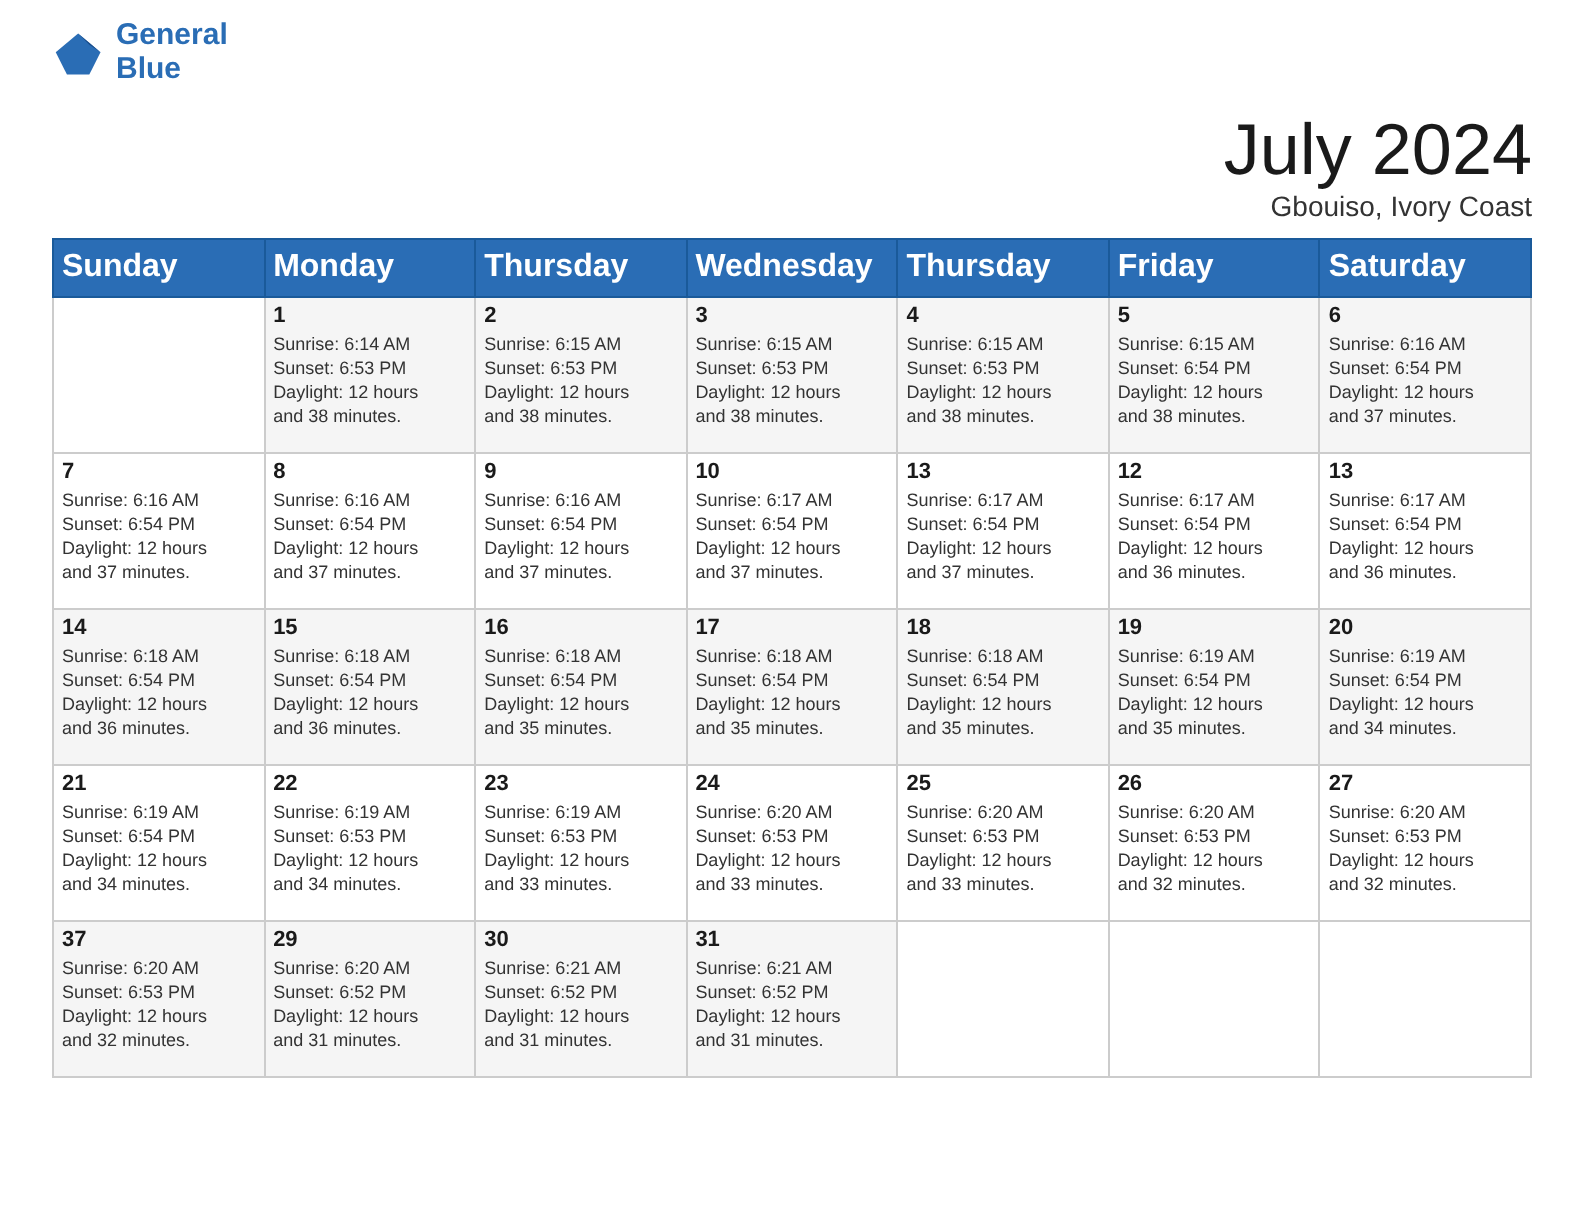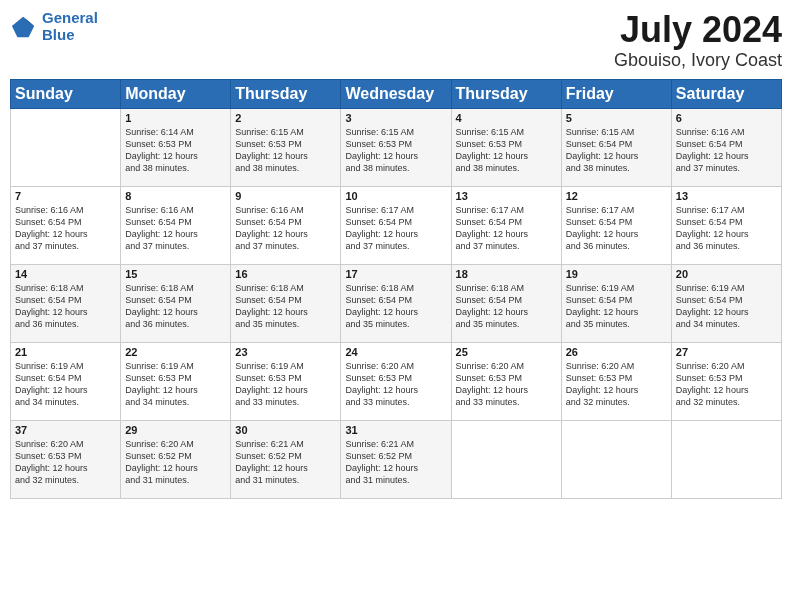--- a/index.html
+++ b/index.html
@@ -5,21 +5,21 @@
     * { box-sizing: border-box; margin: 0; padding: 0; }
     body {
       font-family: Arial, sans-serif;
       background: #fff;
       width: 792px;
       height: 612px;
       overflow: hidden;
     }
     .page {
       width: 792px;
-      padding: 10px 10px;
+      padding: 10px 26px;
     }
     .header {
       display: flex;
       justify-content: space-between;
       align-items: flex-start;
       margin-bottom: 8px;
     }
     .logo {
       display: flex;
       align-items: center;
@@ -36,26 +36,27 @@
     }
     .logo-icon {
       width: 28px;
       height: 28px;
     }
     .title-block {
       text-align: right;
     }
     .month-title {
       font-size: 36px;
-      font-weight: bold;
+      font-weight: normal;
       color: #1a1a1a;
       line-height: 1.1;
+      margin-top: 45px;
     }
     .location {
-      font-size: 18px;
+      font-size: 14px;
       color: #333;
     }
     table {
       width: 100%;
       border-collapse: collapse;
       font-size: 10px;
     }
     thead tr th {
       background: #2a6db5;
       color: #fff;

